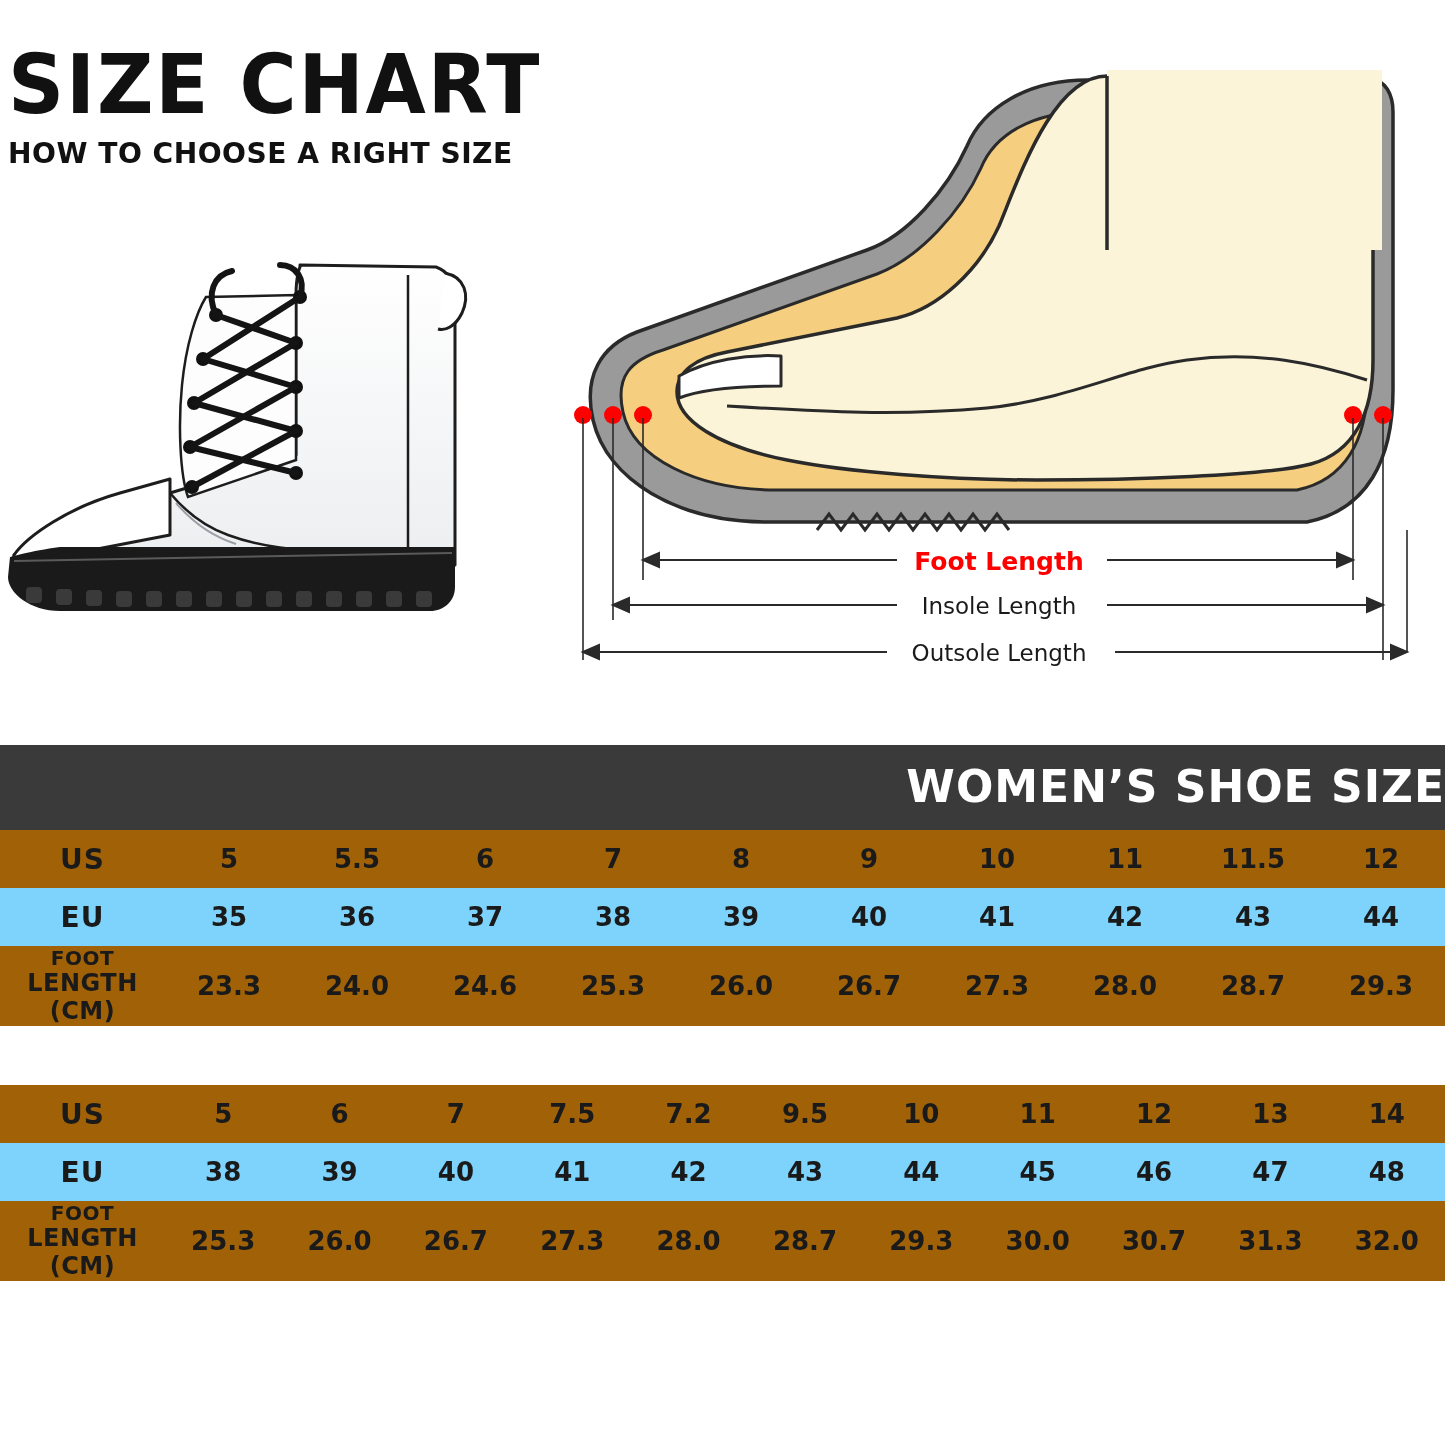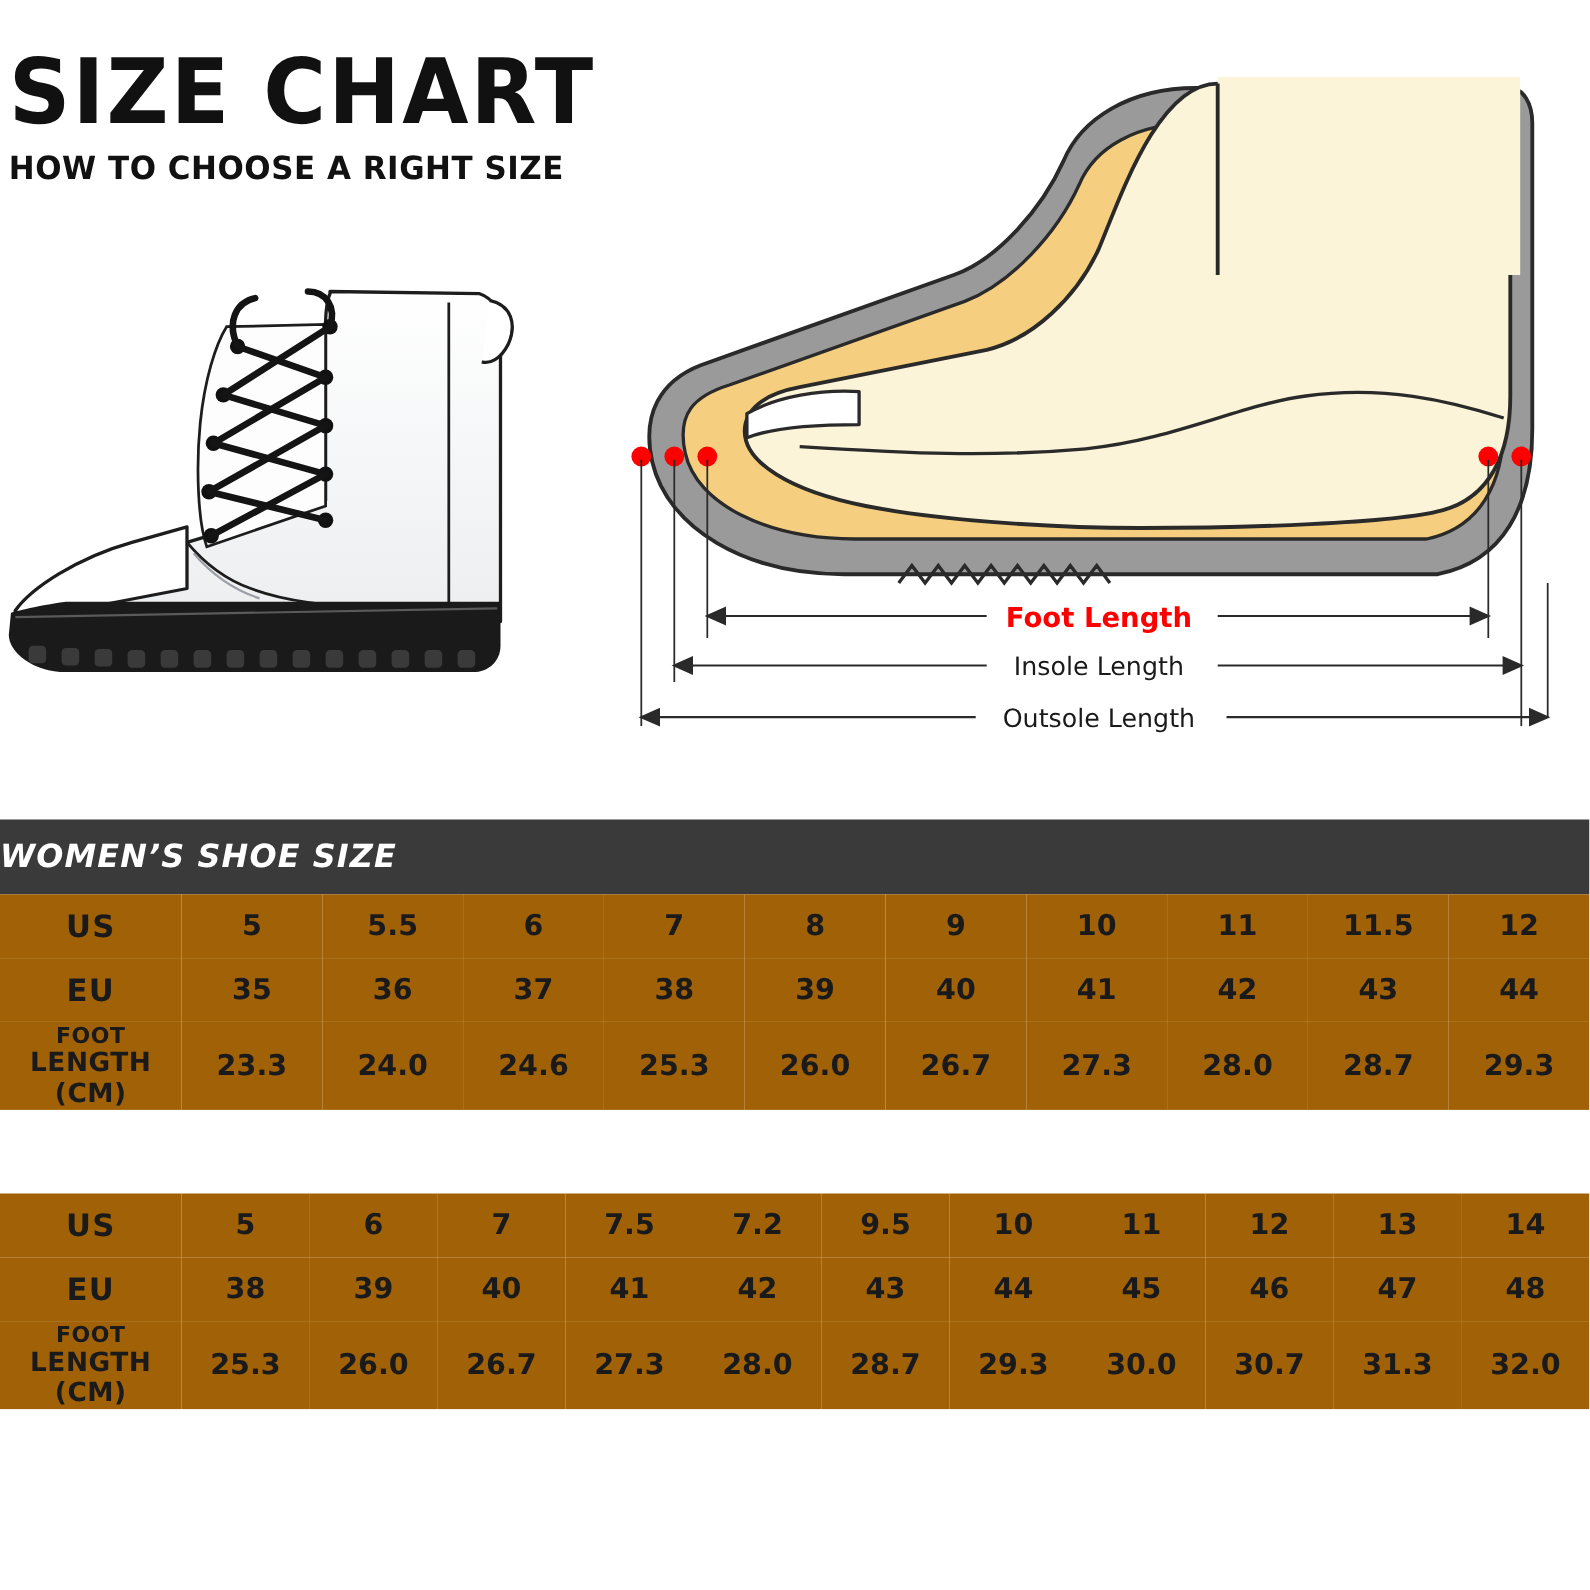--- a/index.html
+++ b/index.html
@@ -45,40 +45,39 @@
   .foot-diagram { position: absolute; left: 567px; top: 60px; width: 865px; height: 625px; text-align: center; }
 
   
   .table-block { position: absolute; left: 0px; width: 1445px; }
   .tbl-women { top: 745px; }
   .tbl-men { top: 1085px; }
 
   .tbl-head {
     background: #3a3a3a;
     color: #ffffff;
-    text-align: left;
+    text-align: right;
     font-family: "DejaVu Sans", sans-serif;
     font-weight: bold;
-    font-size: 29px;
+    font-size: 44px;
     letter-spacing: 1px;
     padding: 16px 0 18px;
-    font-style: italic;
   }
   table { width: 100%; border-collapse: collapse; table-layout: fixed; }
   td {
     text-align: center;
     font-family: "DejaVu Sans", sans-serif;
     font-weight: bold;
     font-size: 26px;
     color: #1a1a1a;
     height: 58px;
     vertical-align: middle;
   }
   tr.row-odd td { background: #a16207; }
-  tr.row-even td { background: #a16207; margin-top: 16px; }
+  tr.row-even td { background: #7dd3fc; margin-top: 16px; }
   td.rowlabel {
     width: 165px;
     font-size: 28px;
     letter-spacing: 1px;
   }
   td.rowlabel.small { font-size: 20px; line-height: 1.15; letter-spacing: 0.5px; }
   td.rowlabel.small .l2 { font-size: 24px; }
 </style>
 </head>
 <body>

